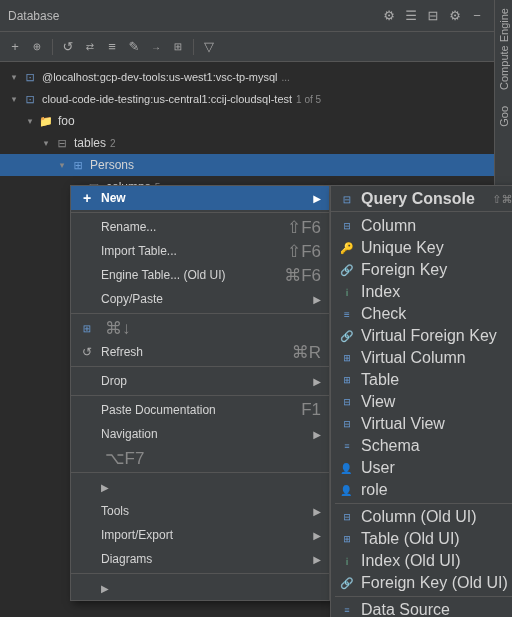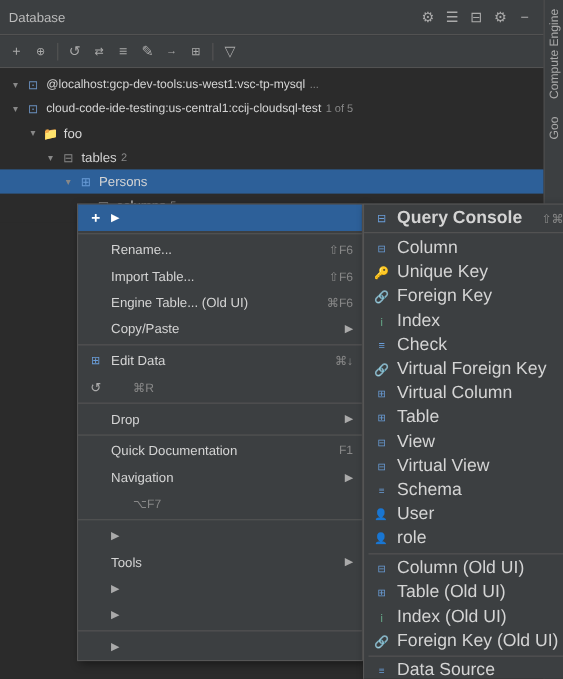--- a/index.html
+++ b/index.html
@@ -139,22 +139,22 @@
       margin-right: 6px;
       font-size: 12px;
     }
     .menu-item-label {
       flex: 1;
       color: #d4d4d4;
       font-size: 12px;
     }
     .menu-item-shortcut {
       color: #888;
-      font-size: 11px;
-      margin-left: 20px;
+      font-size: 17px;
+      margin-left: 4px;
     }
     .menu-item-arrow {
       color: #aaa;
       font-size: 10px;
     }
     .menu-separator {
       height: 1px;
       background: #555;
       margin: 2px 0;
     }
@@ -304,20 +304,21 @@
       <span class="item-icon" style="color:#888;">▤</span>
       <span class="item-label">columns</span>
       <span class="item-badge">5</span>
     </div>
   </div>
 
   <div class="context-menu-left">
 
     <div class="menu-item active">
       <span class="menu-item-icon" style="color:#fff;font-size:14px;font-weight:bold;">+</span>
+      <span class="menu-item-label" style="color:#fff;font-weight:bold;">New</span>
       <span class="menu-item-arrow" style="color:#fff;">▶</span>
     </div>
 
     <div class="menu-separator"></div>
 
     <div class="menu-item">
       <span class="menu-item-icon"></span>
       <span class="menu-item-label">Rename...</span>
       <span class="menu-item-shortcut">⇧F6</span>
     </div>
@@ -337,42 +338,42 @@
     <div class="menu-item">
       <span class="menu-item-icon"></span>
       <span class="menu-item-label">Copy/Paste</span>
       <span class="menu-item-arrow">▶</span>
     </div>
 
     <div class="menu-separator"></div>
 
     <div class="menu-item">
       <span class="menu-item-icon" style="color:#6a9dd8;font-size:10px;">⊞</span>
-      <span class="menu-item-label">Edit Data</span>
       <span class="menu-item-shortcut">⌘↓</span>
     </div>
 
     <div class="menu-item">
       <span class="menu-item-icon" style="color:#aaa;">↺</span>
+      <span class="menu-item-label">Refresh</span>
       <span class="menu-item-shortcut">⌘R</span>
     </div>
 
     <div class="menu-separator"></div>
 
     <div class="menu-item">
       <span class="menu-item-icon"></span>
       <span class="menu-item-label">Drop</span>
       <span class="menu-item-arrow">▶</span>
     </div>
 
     <div class="menu-separator"></div>
 
     <div class="menu-item">
       <span class="menu-item-icon"></span>
-      <span class="menu-item-label">Quick Documentation</span>
+      <span class="menu-item-label">Paste Documentation</span>
       <span class="menu-item-shortcut">F1</span>
     </div>
 
     <div class="menu-item">
       <span class="menu-item-icon"></span>
       <span class="menu-item-label">Navigation</span>
       <span class="menu-item-arrow">▶</span>
     </div>
 
     <div class="menu-item">
@@ -388,25 +389,27 @@
     </div>
 
     <div class="menu-item">
       <span class="menu-item-icon"></span>
       <span class="menu-item-label">Tools</span>
       <span class="menu-item-arrow">▶</span>
     </div>
 
     <div class="menu-item">
       <span class="menu-item-icon"></span>
-      <span class="menu-item-arrow">▶</span>
-    </div>
-
-    <div class="menu-item">
-      <span class="menu-item-icon"></span>
+      <span class="menu-item-label">Import/Export</span>
+      <span class="menu-item-arrow">▶</span>
+    </div>
+
+    <div class="menu-item">
+      <span class="menu-item-icon"></span>
+      <span class="menu-item-label">Diagrams</span>
       <span class="menu-item-arrow">▶</span>
     </div>
 
     <div class="menu-separator"></div>
 
     <div class="menu-item">
       <span class="menu-item-icon"></span>
       <span class="menu-item-arrow">▶</span>
     </div>
 

